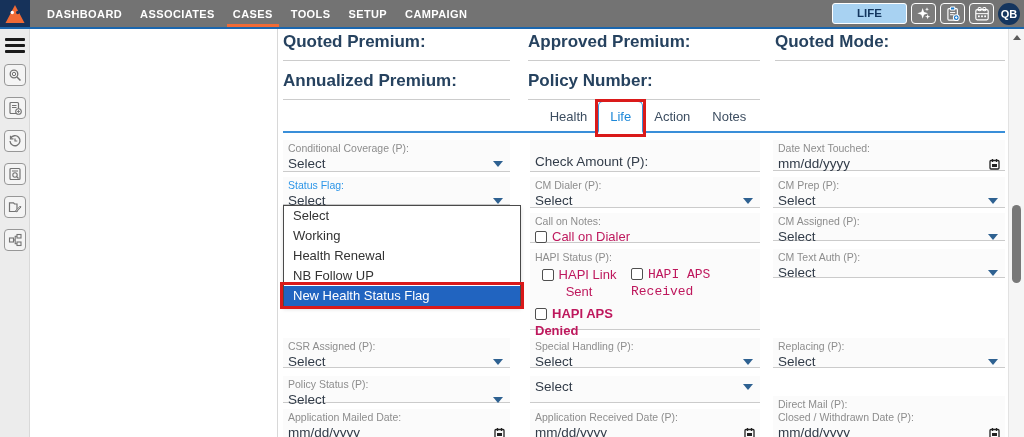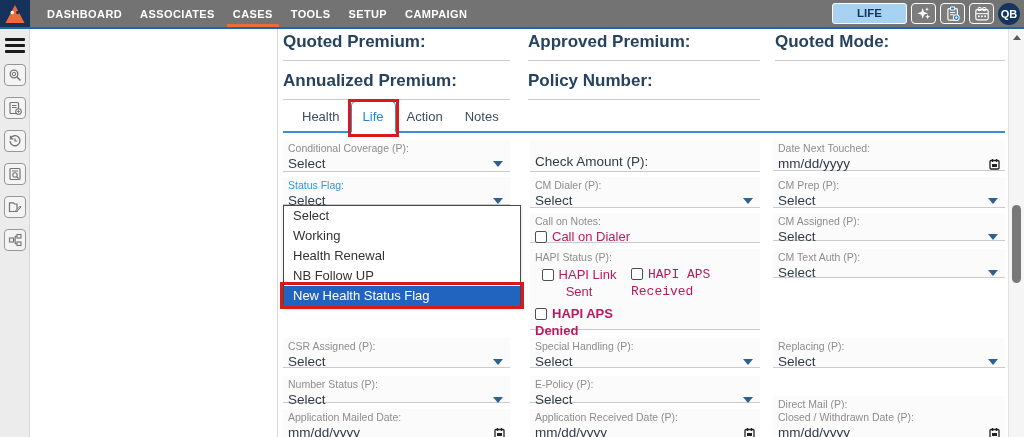--- a/index.html
+++ b/index.html
@@ -40,21 +40,21 @@
     background:#787878; border-radius:5px; }
 
   .card-edge { position:absolute; left:277px; top:29px; bottom:0; width:1px; background:#d8d8d8; }
 
   
   .hfield { position:absolute; height:31px; border-bottom:1px solid #ccc; padding-top:2px; background:#fff; }
   .hlabel { font-size:17px; font-weight:700; color:#26425f; white-space:nowrap; }
 
   
   .tabs { position:absolute; left:283px; top:104px; width:722px; height:29px;
-    border-bottom:2px solid #3a8fd9; display:flex; align-items:flex-end; }
+    border-bottom:2px solid #3a8fd9; display:flex; align-items:flex-end;justify-content:center; }
   .tab { font-size:13px; color:#3c4d60; padding:7px 11px; cursor:pointer; white-space:nowrap; }
   .tab:first-child { margin-left:8px; }
   .tab.active { color:#1e88d8; border:1px solid #3a8fd9; border-bottom:2px solid #fff;
     border-radius:5px 5px 0 0; margin-bottom:-2px; background:#fff; position:relative; }
   .red-box-tab { position:absolute; left:-4px; top:-3px; right:-4px; bottom:-6px;
     border:3px solid #da1a1a; z-index:6; pointer-events:none; }
 
   
   .field { position:absolute; background:#fbfbfb; border-bottom:1px solid #cbcbcb; padding:2px 5px 0; }
   .flabel { font-size:10.5px; color:#8d8d8d; line-height:13px; white-space:nowrap; }
@@ -233,21 +233,21 @@
     </div>
 </div>
 <div class="field" style="left:283px; top:338px; width:227px; height:30px;">
   <div class="flabel">CSR Assigned (P):</div>
   <div class="fvalue">
       <span>Select</span>
       <span class="caret"></span>
     </div>
 </div>
 <div class="field" style="left:283px; top:376px; width:227px; height:27px;">
-  <div class="flabel">Number Status (P):</div>
+  <div class="flabel">Policy Status (P):</div>
   <div class="fvalue">
       <span>Select</span>
       <span class="caret"></span>
     </div>
 </div>
 <div class="field" style="left:283px; top:409px; width:227px; height:31px;">
   <div class="flabel">Application Mailed Date:</div>
   <div class="fvalue">
       <span>mm/dd/yyyy</span>
     <svg width="11" height="12" viewBox="0 0 11 12">
@@ -284,21 +284,20 @@
   <label class="cb-item hapi-denied"><span class="cb"></span><span>HAPI APS Denied</span></label>
 </div>
 <div class="field" style="left:530px; top:338px; width:230px; height:30px;">
   <div class="flabel">Special Handling (P):</div>
   <div class="fvalue">
       <span>Select</span>
       <span class="caret"></span>
     </div>
 </div>
 <div class="field" style="left:530px; top:376px; width:230px; height:27px;">
-  <div class="flabel">E-Policy (P):</div>
   <div class="fvalue">
       <span>Select</span>
       <span class="caret"></span>
     </div>
 </div>
 <div class="field" style="left:530px; top:409px; width:230px; height:31px;">
   <div class="flabel">Application Received Date (P):</div>
   <div class="fvalue">
       <span>mm/dd/yyyy</span>
     <svg width="11" height="12" viewBox="0 0 11 12">

